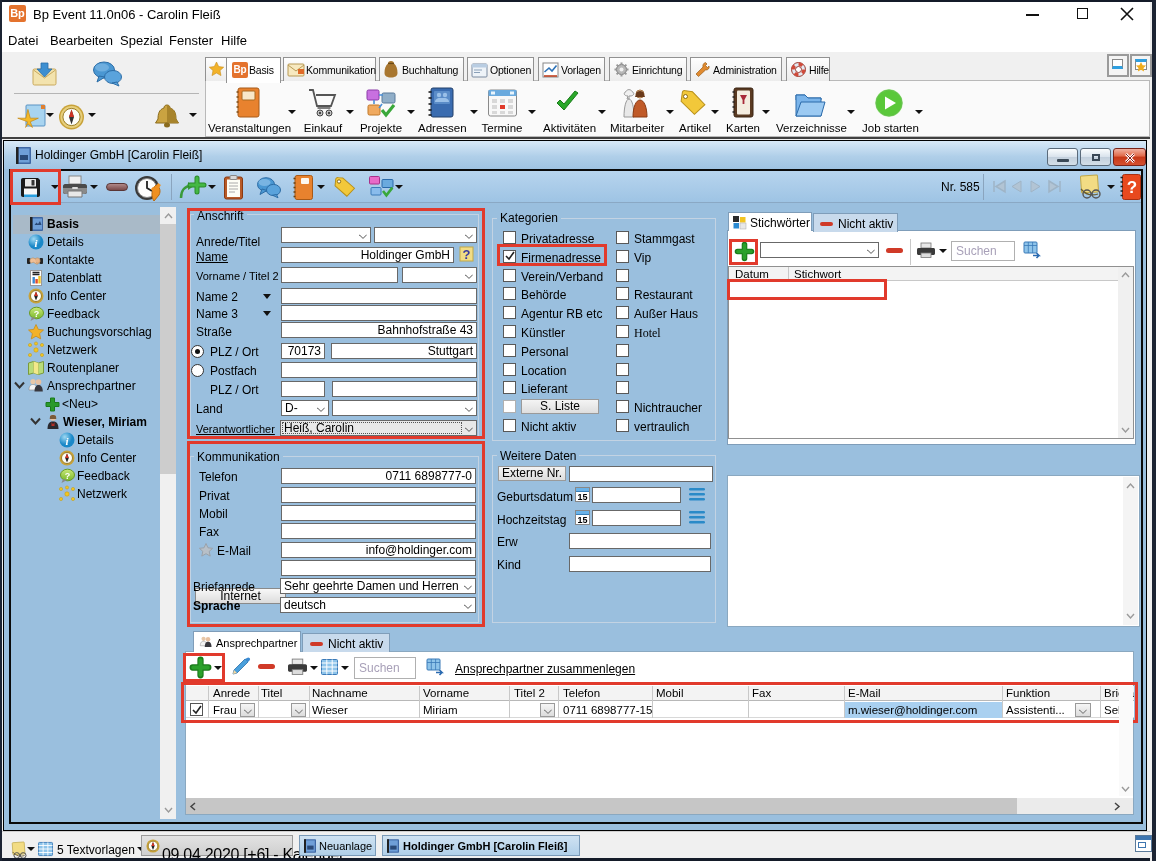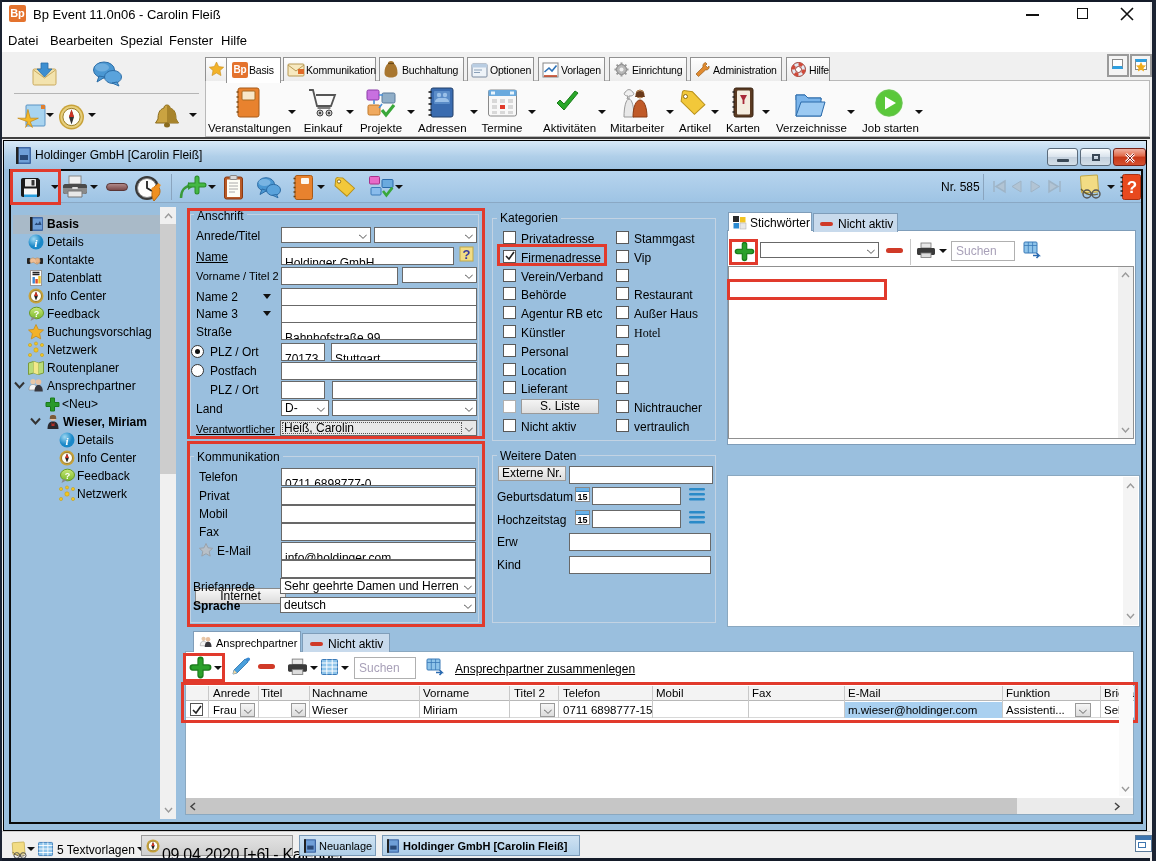--- a/index.html
+++ b/index.html
@@ -10,21 +10,21 @@
 #titlebar { left:0; top:0; width:1150px; height:28px; background:#fff; }
 #menubar { left:0; top:28px; width:1150px; height:24px; background:#fff; }
 .mi { position:absolute; top:5px; font-size:13px; }
 #toolzone { left:0; top:52px; width:1150px; height:85px; background:#f0f0f0; }
 #tzline { position:absolute; left:0; top:137px; width:1150px; height:2px; background:#404040; }
 .ribtab { position:absolute; top:5px; height:24px; border:1px solid #919191; border-bottom:none; background:linear-gradient(#fefefe,#ececec); font-size:10.5px; letter-spacing:-0.2px; }
 .ribtab span { position:absolute; left:22px; top:6px; white-space:nowrap; }
 .bigpanel { position:absolute; left:205px; top:28px; width:945px; height:57px; background:#fafafa; border:1px solid #b9b9b9; }
 .bb { position:absolute; top:36px; text-align:center; font-size:11.5px; white-space:nowrap; }
 .drop { position:absolute; width:0; height:0; border-left:4px solid transparent; border-right:4px solid transparent; border-top:4px solid #111; }
-.fld { position:absolute; background:#fff; border:1px solid #686868; height:16px; font-size:12px; line-height:14px; padding:8px 3px; white-space:nowrap; overflow:hidden; }
+.fld { position:absolute; background:#fff; border:1px solid #686868; height:16px; font-size:12px; line-height:14px; padding:0 3px; white-space:nowrap; overflow:hidden;text-align:right; }
 .cmb { position:absolute; background:#fff; border:1px solid #686868; height:16px; font-size:12px; line-height:14px; padding:0 3px; white-space:nowrap; }
 .cmb i, .chev { position:absolute; right:4px; top:4px; width:6px; height:6px; border-right:1.5px solid #3c3c3c; border-bottom:1.5px solid #3c3c3c; transform:rotate(45deg); border-radius:1px; }
 .lb { position:absolute; white-space:nowrap; font-size:12px; }
 .cbx { position:absolute; width:13px; height:13px; background:#fff; border:1px solid #585858; }
 .red { position:absolute; border:3px solid #e13a2c; }
 .gb { position:absolute; border:1px solid #c3d3e3; }
 .gl { position:absolute; background:#9abfde; padding:0 3px; font-size:12px; white-space:nowrap; line-height:12px; }
 .radio { position:absolute; width:13px; height:13px; background:#fff; border:1px solid #333; border-radius:50%; }
 .tnode { position:absolute; white-space:nowrap; font-size:12px; height:18px; line-height:18px; }
 .ticon { position:absolute; width:16px; height:16px; }
@@ -557,21 +557,21 @@
           <svg style="left:4px;top:6px;" width="9" height="6" viewBox="0 0 9 6">
               <path d="M1 5 L4.5 1 L8 5" fill="none" stroke="#9a9a9a" stroke-width="1.4"></path>
             </svg>
           <svg style="left:4px;top:600px;" width="9" height="6" viewBox="0 0 9 6">
               <path d="M1 1 L4.5 5 L8 1" fill="none" stroke="#9a9a9a" stroke-width="1.4"></path>
             </svg>
           <div class="abs" style="left:0;top:17px;width:16px;height:250px;background:#cdcdcd;"></div>
         </div>
         <div class="gb" style="left:179px;top:11px;width:289px;height:225px;"></div>
         <div class="gl" style="left:183px;top:7px;text-align:right;">Anschrift</div>
-        <div class="lb" style="left:185px;top:26px;">Anrede/Titel</div>
+        <div class="lb" style="left:185px;top:32px;">Anrede/Titel</div>
         <div class="cmb" style="left:270px;top:24px;width:90px;">
             <i></i>
           </div>
         <div class="cmb" style="left:363px;top:24px;width:103px;">
             <i></i>
           </div>
         <div class="lb" style="left:185px;top:47px;text-decoration:underline;">Name</div>
         <div class="fld" style="left:270px;top:44px;width:173px;">Holdinger GmbH</div>
         <svg style="left:447px;top:43px;" width="16" height="17" viewBox="0 0 16 17">
             <rect x="2" y="1" width="13" height="14" fill="#f2dc84" stroke="#c0a848"></rect>
@@ -582,21 +582,21 @@
         <div class="cmb" style="left:391px;top:64px;width:75px;">
             <i></i>
           </div>
         <div class="lb" style="left:185px;top:87px;">Name 2</div>
         <div class="drop" style="left:252px;top:91px;border-top-width:5px;border-left-width:4.5px;border-right-width:4.5px;"></div>
         <div class="fld" style="left:270px;top:85px;width:196px;"></div>
         <div class="lb" style="left:185px;top:104px;">Name 3</div>
         <div class="drop" style="left:252px;top:108px;border-top-width:5px;border-left-width:4.5px;border-right-width:4.5px;"></div>
         <div class="fld" style="left:270px;top:102px;width:196px;"></div>
         <div class="lb" style="left:185px;top:122px;">Straße</div>
-        <div class="fld" style="left:270px;top:119px;width:196px;">Bahnhofstraße 99</div>
+        <div class="fld" style="left:270px;top:119px;width:196px;">Bahnhofstraße 43</div>
         <div class="radio" style="left:180px;top:142px;">
             <div class="abs" style="left:3px;top:3px;width:5px;height:5px;border-radius:50%;background:#111;"></div>
           </div>
         <div class="lb" style="left:199px;top:142px;">PLZ / Ort</div>
         <div class="fld" style="left:270px;top:140px;width:44px;">70173</div>
         <div class="fld" style="left:320px;top:140px;width:146px;">Stuttgart</div>
         <div class="radio" style="left:180px;top:161px;"></div>
         <div class="lb" style="left:199px;top:161px;">Postfach</div>
         <div class="fld" style="left:270px;top:159px;width:196px;"></div>
         <div class="lb" style="left:199px;top:180px;">PLZ / Ort</div>
@@ -743,20 +743,25 @@
             <rect x="4" y="10" width="10" height="4.5" fill="#ddd" stroke="#777" stroke-width="0.8"></rect>
           </svg>
         <div class="drop" style="left:928px;top:46px;"></div>
         <div class="abs" style="left:940px;top:38px;width:64px;height:20px;border:1px solid #b0b0b0;color:#a8a0b8;font-size:12px;line-height:18px;padding-left:4px;">Suchen</div>
         <svg style="left:1013px;top:39px;" width="18" height="16" viewBox="0 0 18 16">
             <rect x="0" y="0" width="13" height="11" rx="1" fill="#8ec4ea" stroke="#3a7ab8"></rect>
             <path d="M0 3.5 h13 M4.3 0 v11 M8.6 0 v11" stroke="#3a7ab8" stroke-width="0.8"></path>
             <path d="M9 13.5 h6 l-2.5 -2.5 M15 13.5 l-2.5 2.5" fill="none" stroke="#2a6ab0" stroke-width="1.6"></path>
           </svg>
         <div class="abs" style="left:717px;top:63px;width:406px;height:173px;background:#fff;border:1px solid #909090;font-size:11.5px;">
+          <div class="abs" style="left:0;top:0;width:404px;height:14px;background:#f3f3f3;border-bottom:1px solid #c8c8c8;">
+            <div class="abs" style="left:6px;top:1px;">Datum</div>
+            <div class="abs" style="left:59px;top:0;width:1px;height:14px;background:#c8c8c8;"></div>
+            <div class="abs" style="left:65px;top:1px;">Stichwort</div>
+          </div>
           <div class="abs" style="left:389px;top:0;width:15px;height:171px;background:#f0f0f0;">
             <svg style="left:3px;top:5px;" width="9" height="6" viewBox="0 0 9 6">
                 <path d="M1 5 L4.5 1 L8 5" fill="none" stroke="#9a9a9a" stroke-width="1.4"></path>
               </svg>
             <svg style="left:3px;top:160px;" width="9" height="6" viewBox="0 0 9 6">
                 <path d="M1 1 L4.5 5 L8 1" fill="none" stroke="#9a9a9a" stroke-width="1.4"></path>
               </svg>
           </div>
         </div>
         <div class="red" style="left:716px;top:76px;width:160px;height:21px;"></div>

